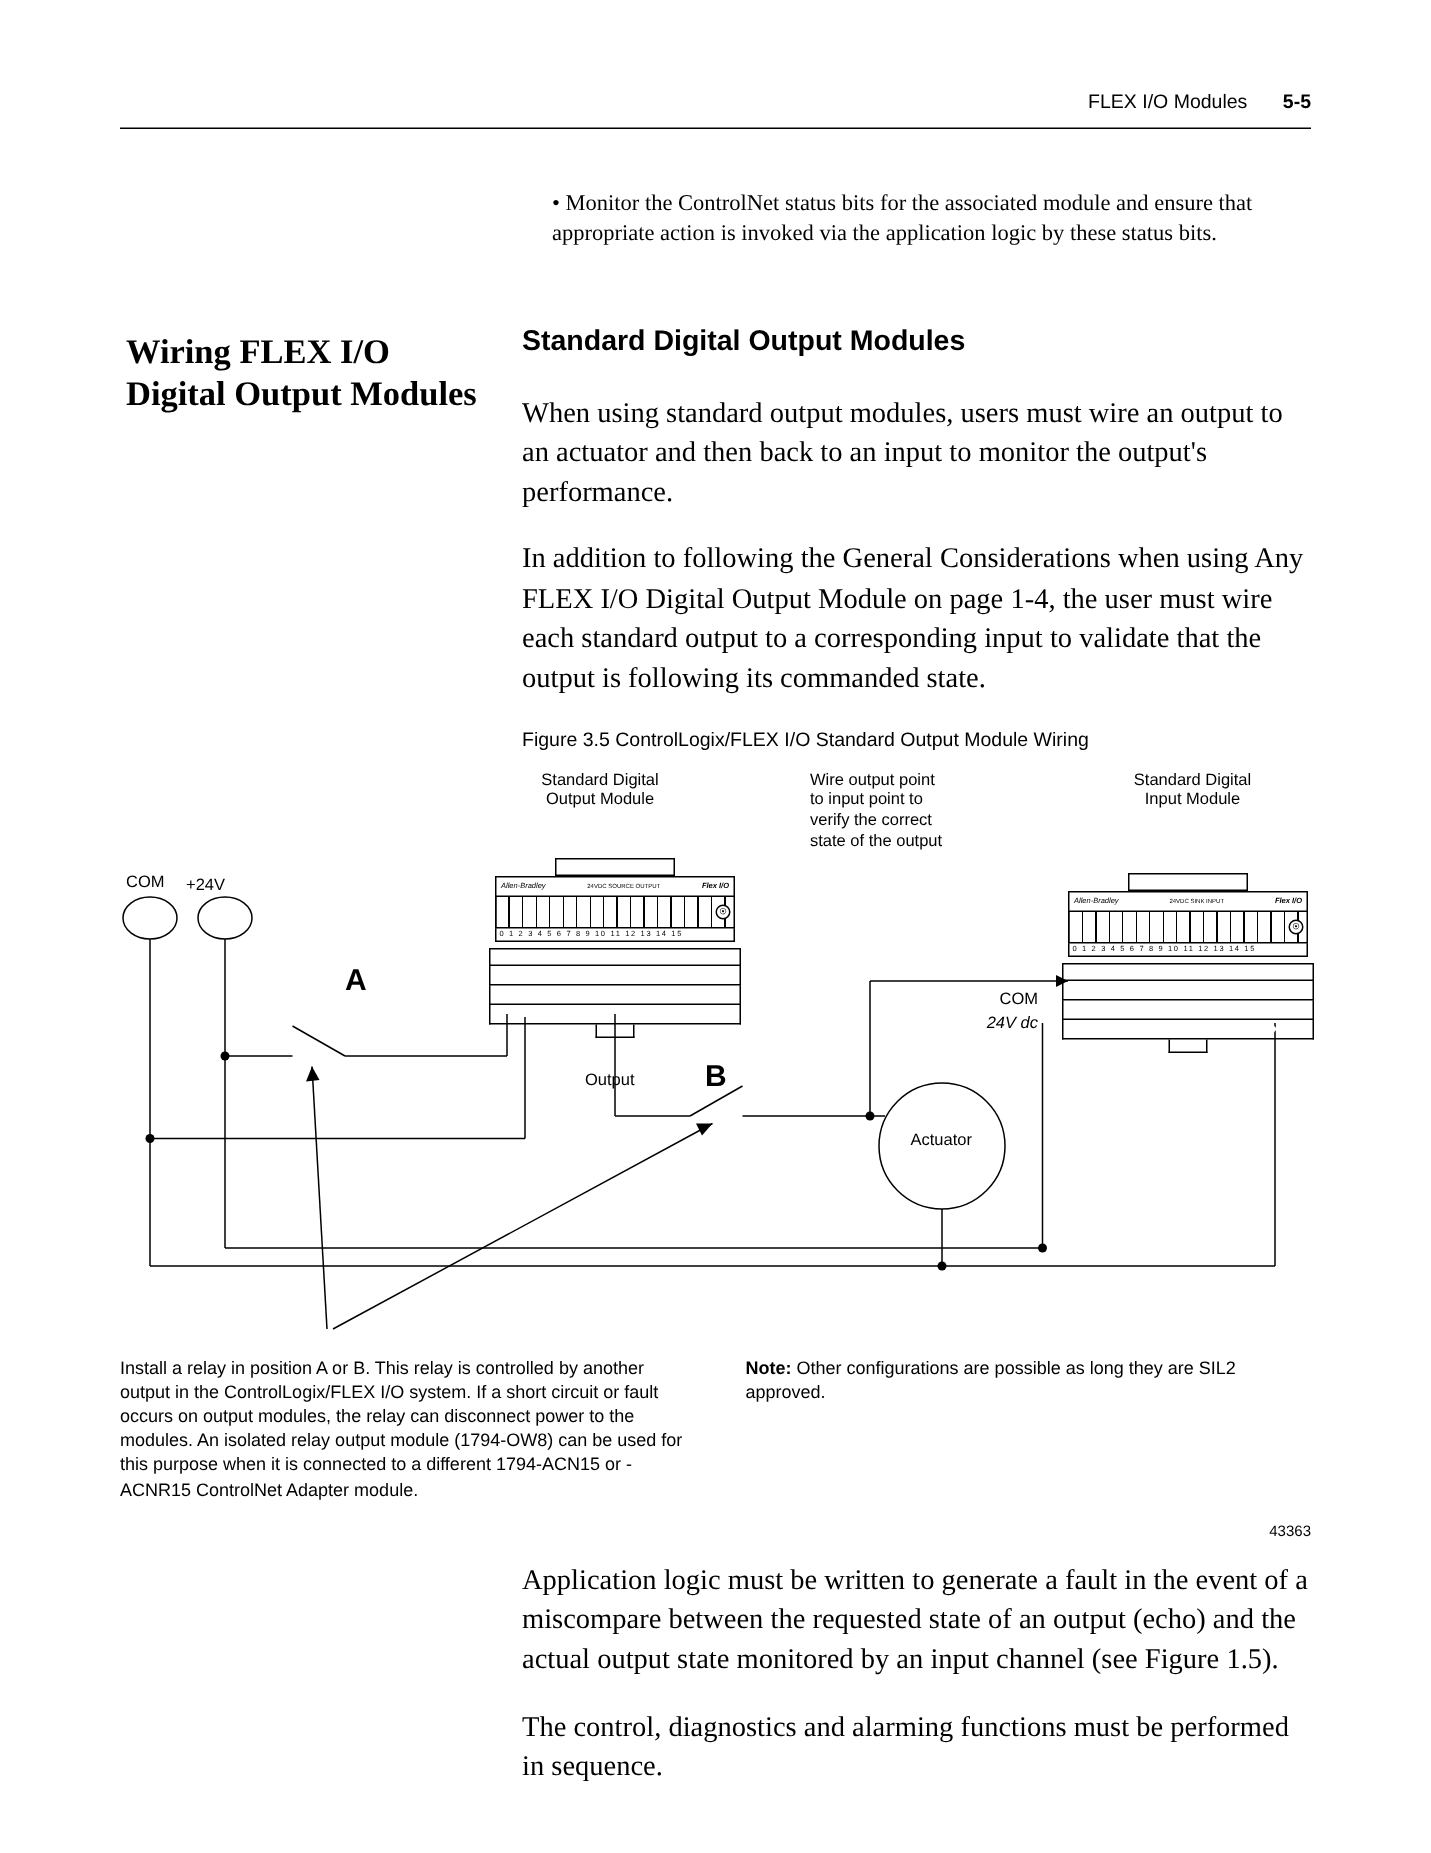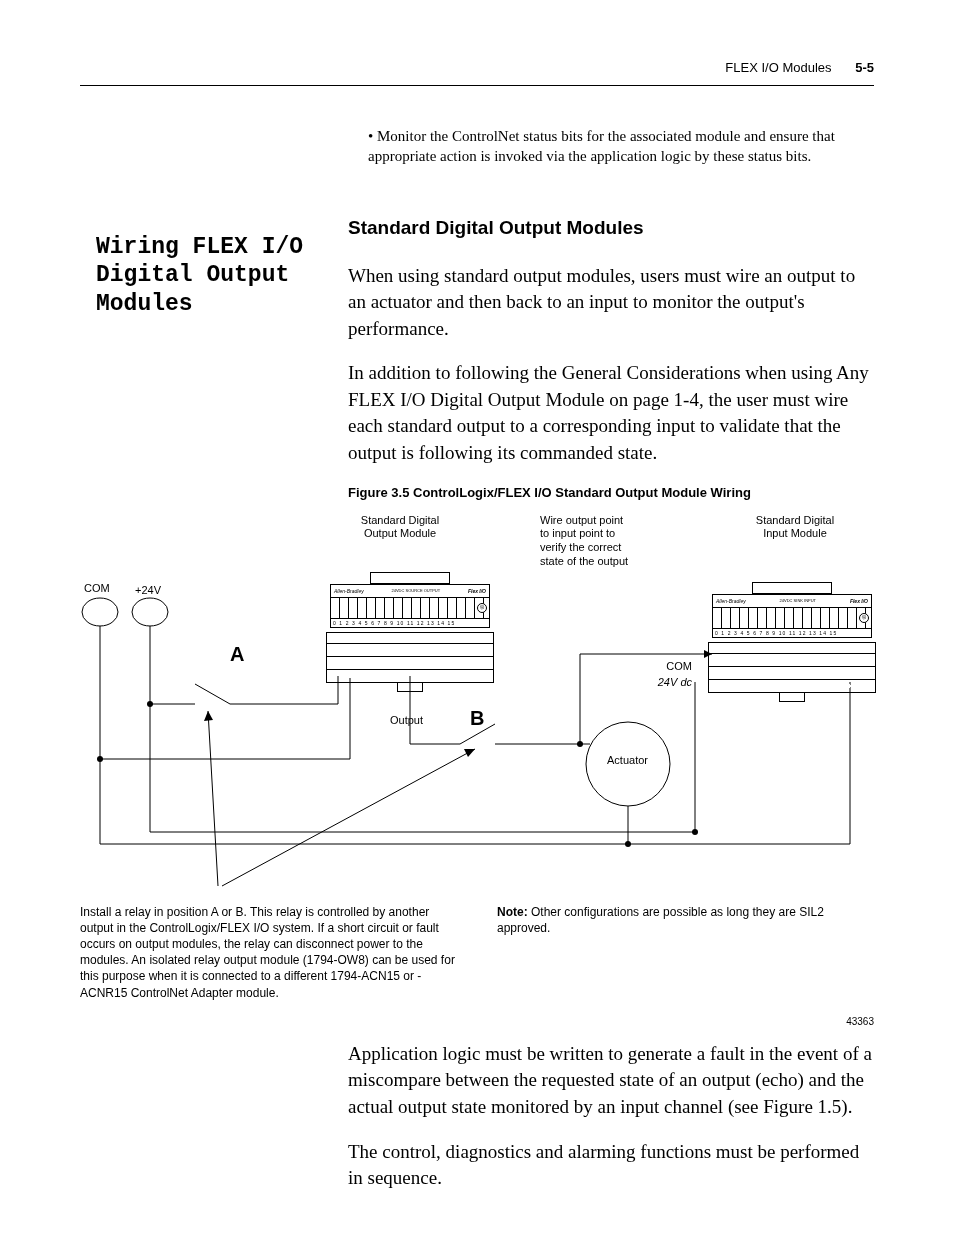--- a/index.html
+++ b/index.html
@@ -40,40 +40,40 @@
     line-height: 1.35;
     margin-bottom: 50px;
   }
   .bullet-block ul {
     margin:0; padding:0; list-style:none;
   }
   .bullet-block li::before {
     content: "• ";
   }
   .section-title-left {
-    font-family: Liberation Mono, monospace;
+    font-family: Liberation Serif, serif;
     font-weight: bold;
     font-size: 23px;
     line-height: 1.25;
-    margin: 16px;
+    margin: 4px;
   }
   .section-title-right {
     font-family: Arial, Helvetica, sans-serif;
     font-weight: bold;
     font-size: 19px;
     margin: 0 0 24px 0;
   }
   .body-text {
     font-size: 19px;
     line-height: 1.4;
     margin: 0 0 18px 0;
   }
   .figure-caption {
     font-family: Arial, Helvetica, sans-serif;
-    font-weight: bold;
+    font-weight: normal;
     font-size: 13px;
     margin: 6px 0 14px 0;
   }
   .figure-area {
     grid-column: 1 / span 2;
     position: relative;
     height: 380px;
     margin-bottom: 10px;
   }
   .flabel {
@@ -260,21 +260,21 @@
         <line x1="142" y1="372" x2="395" y2="235" stroke="#000"></line>
         <polygon points="395,235 384,235 388,243" fill="#000"></polygon>
 
         <circle cx="615" cy="318" r="3" fill="#000"></circle>
       </svg>
 
       <div class="flabel" style="left:260px; top:0; width:120px;"><span>Standard Digital<br>Output Module</span></div>
       <div class="flabel" style="left:460px; top:0; width:130px; text-align:left;"><span>Wire output point<br>to input point to<br>verify the correct<br>state of the output</span></div>
       <div class="flabel" style="left:655px; top:0; width:120px;"><span>Standard Digital<br>Input Module</span></div>
       <div class="flabel" style="left:4px; top:68px;">COM</div>
-      <div class="flabel" style="left:55px; top:70px;text-align:center;">+24V</div>
+      <div class="flabel" style="left:44px; top:70px;text-align:center;">+24V</div>
       <div class="flabel big" style="left:150px; top:128px;">A</div>
       <div class="flabel big" style="left:390px; top:192px;">B</div>
       <div class="flabel" style="left:310px; top:200px;">Output</div>
       <div class="flabel" style="left:527px; top:240px;">Actuator</div>
       <div class="flabel" style="left:572px; top:146px; text-align:right; width:40px;">COM</div>
       <div class="flabel" style="left:566px; top:162px; text-align:right; width:46px;font-style:italic;">24V dc</div>
 
       <div class="module" style="left:250px; top:58px;">
         <div class="top-slot"></div>
         <div class="badge-row">

